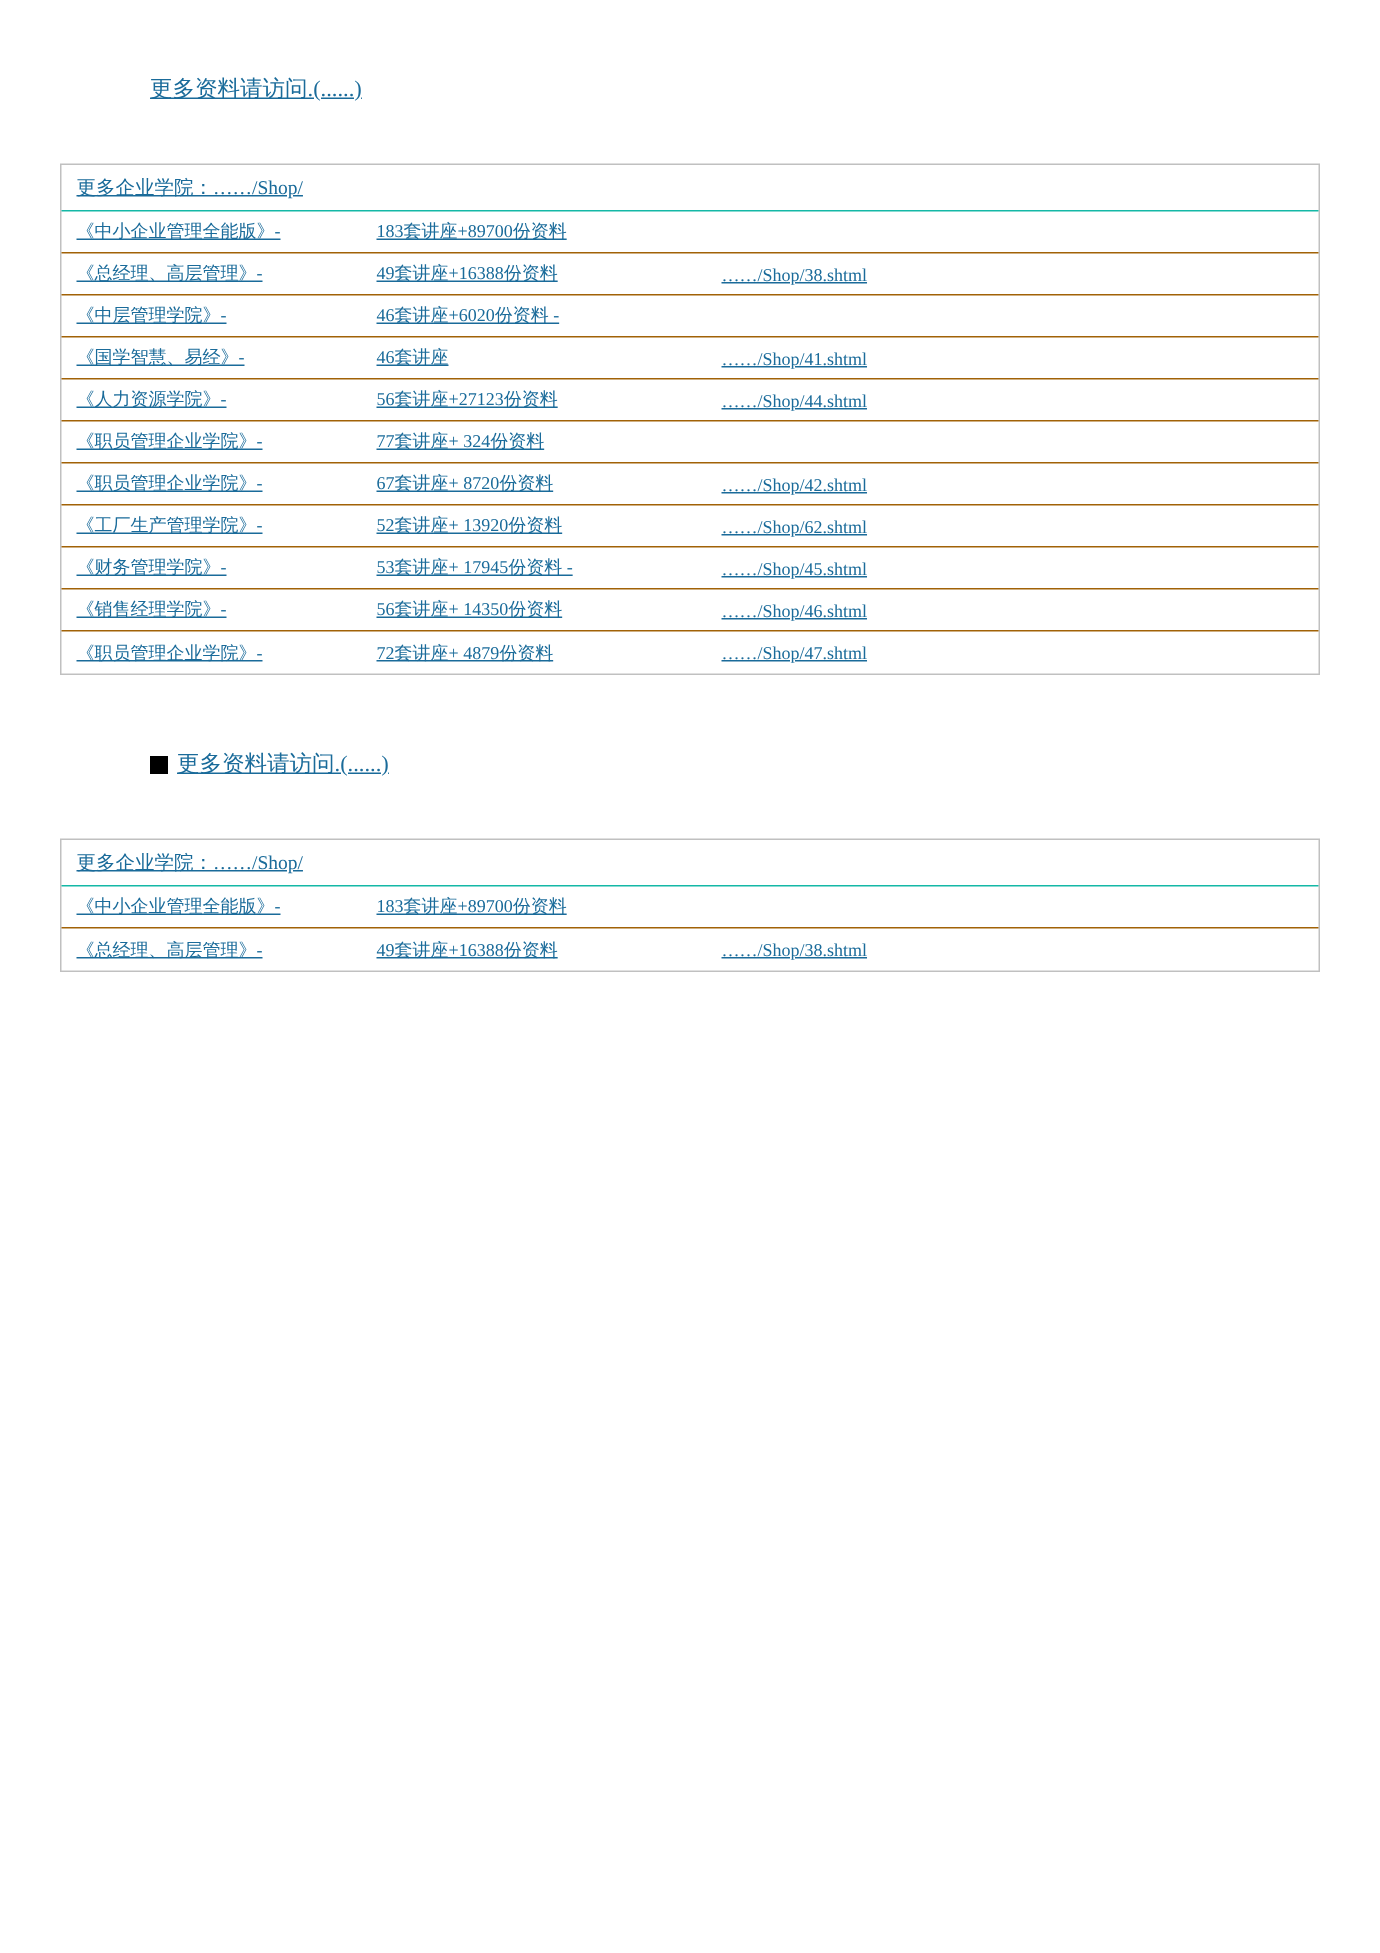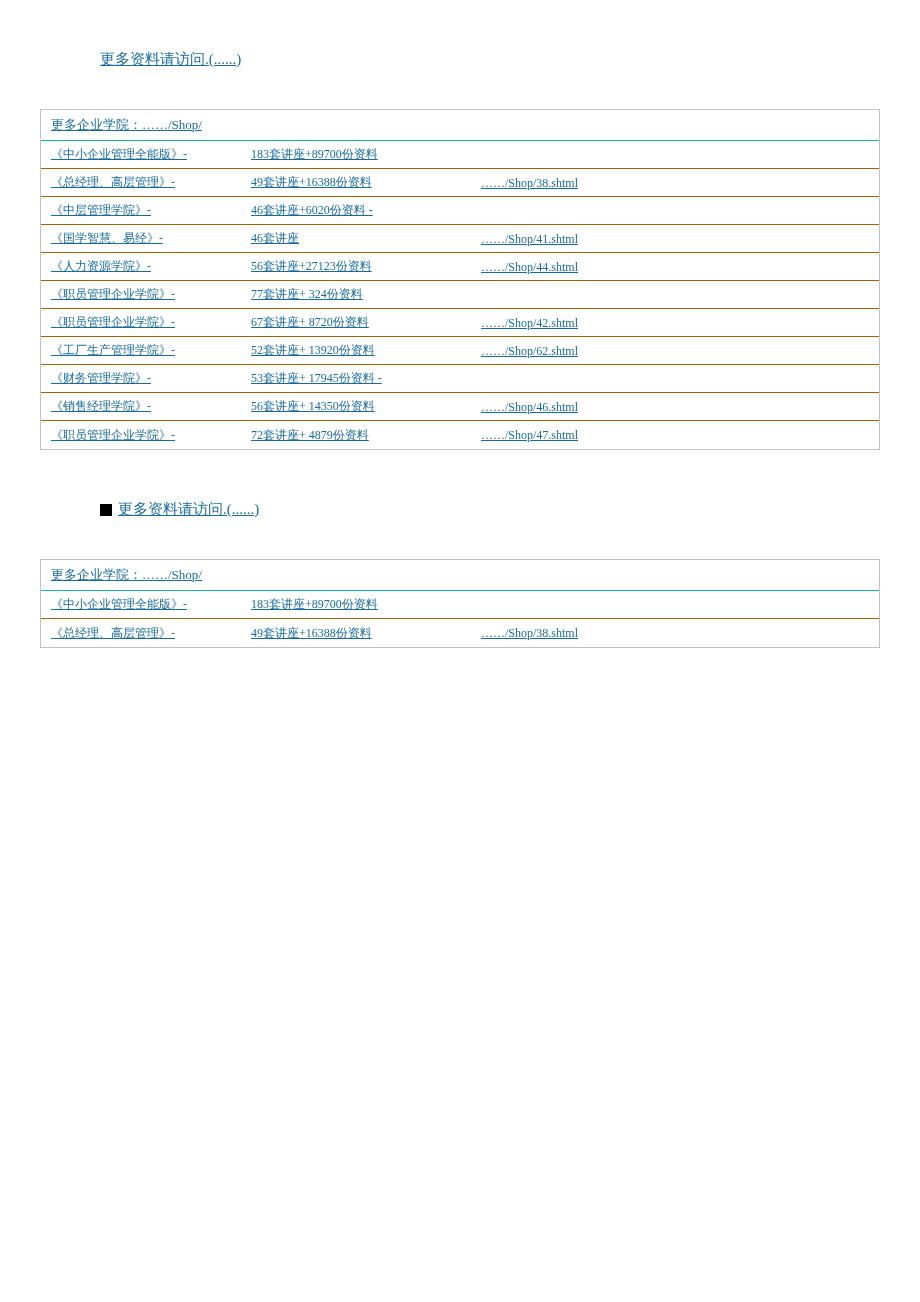--- a/index.html
+++ b/index.html
@@ -177,20 +177,23 @@
         <a class="cell-link" href="#">……/Shop/62.shtml</a>
       </div>
     </div>
       <div class="table-data-row">
       <div class="col1">
         <a class="cell-link" href="#">《财务管理学院》-</a>
       </div>
       <div class="col2">
         <a class="cell-link" href="#">53套讲座+ 17945份资料 -</a>
       </div>
+      <div class="col3">
+        <a class="cell-link" href="#">……/Shop/45.shtml</a>
+      </div>
     </div>
       <div class="table-data-row">
       <div class="col1">
         <a class="cell-link" href="#">《销售经理学院》-</a>
       </div>
       <div class="col2">
         <a class="cell-link" href="#">56套讲座+ 14350份资料</a>
       </div>
       <div class="col3">
         <a class="cell-link" href="#">……/Shop/46.shtml</a>

